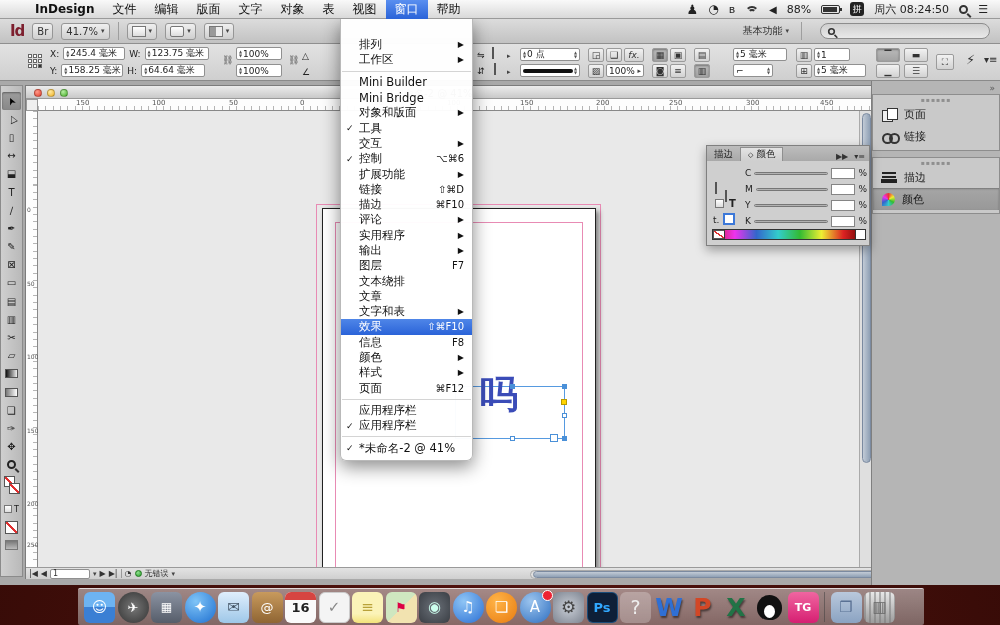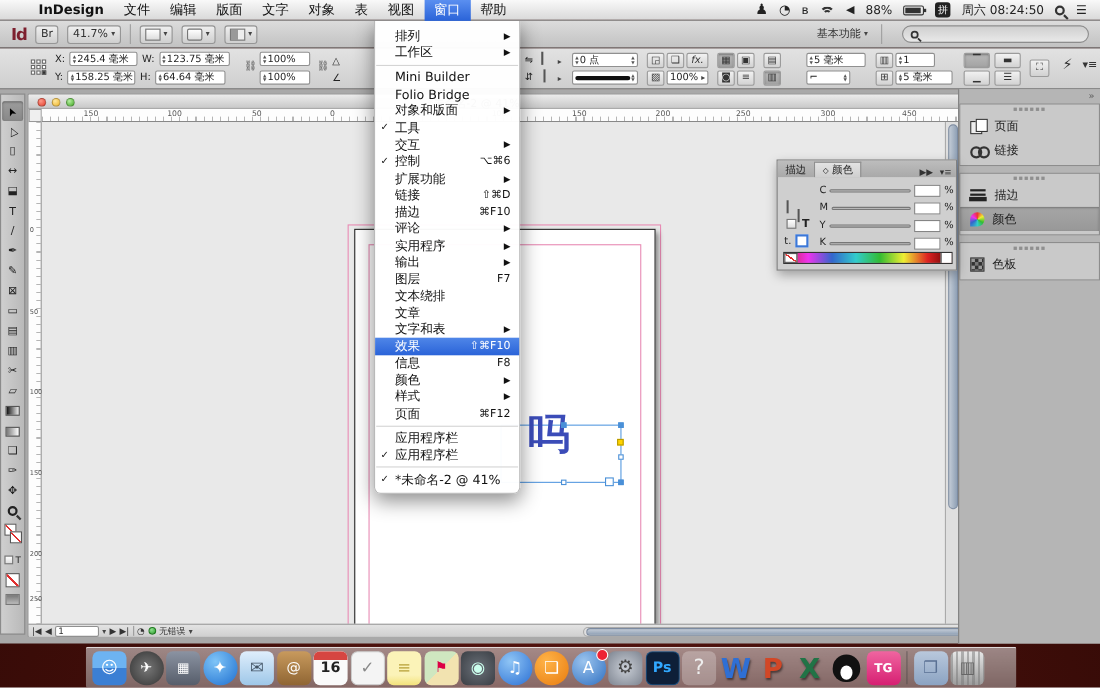--- a/index.html
+++ b/index.html
@@ -107,21 +107,21 @@
   .hd { position:absolute; width:5px; height:5px; background:#fff; border:1px solid #4a90d8; }
   .hd.fill { background:#4a90d8; }
   .hd.yellow { background:#ffd400; border-color:#b89a00; width:6px; height:6px; }
   .hd.port { width:8px; height:8px; }
   #frametext { position:absolute; left:24px; top:-12px; font-size:38px; color:#3b4cb8; font-weight:600; line-height:1; }
 
   
   #wmenu { left:340px; top:19px; width:133px; z-index:40;
     background:rgba(255,255,255,.97); border:1px solid #b9b9b9; border-top:none;
     border-radius:0 0 6px 6px; box-shadow:0 6px 18px rgba(0,0,0,.45);
-    font-size:11.5px; color:#111; padding:6px 0 4px; }
+    font-size:11.5px; color:#111; padding:18px 0 4px; }
   .mrow { height:15.3px; display:flex; align-items:center; padding:0 8px 0 5px; }
   .mrow .chk { width:13px; font-size:9px; }
   .mrow .mlabel { flex:1; white-space:nowrap; }
   .mrow .msc { font-size:10px; color:#111; margin-left:6px; white-space:nowrap; }
   .mrow .sub { font-size:8px; margin-left:6px; }
   .mrow.hl { background:linear-gradient(#4f86e8,#2a63d8); color:#fff; }
   .msep { height:1px; background:#d4d4d4; margin:3px 1px; }
 
   
   #colorpanel { left:706px; top:145px; width:164px; height:101px; z-index:20;
@@ -498,27 +498,20 @@
       <div class="grip">▪▪▪▪▪▪</div>
       <div class="ditem">
         <span class="di stroke-ic"></span>
         <span>描边</span>
       </div>
       <div class="ditem sel">
         <span class="di color-ic"></span>
         <span>颜色</span>
       </div>
     </div>
-    <div class="dgroup">
-      <div class="grip">▪▪▪▪▪▪</div>
-      <div class="ditem">
-        <span class="di swatch-ic"></span>
-        <span>色板</span>
-      </div>
-    </div>
   </div>
 </div>
 
 <div class="abs" id="colorpanel">
   <div id="cp-tabs">
     <span class="cptab">描边</span>
     <span class="cptab active">
         <span style="font-size:7px">◇</span>
         <span>颜色</span>
       </span>
@@ -574,21 +567,21 @@
       <span class="mlabel">工作区</span>
       <span class="sub">▶</span>
     </div>
   <div class="msep"></div>
   <div class="mrow">
       <span class="chk"></span>
       <span class="mlabel">Mini Builder</span>
     </div>
   <div class="mrow">
       <span class="chk"></span>
-      <span class="mlabel">Folio Bridge</span>
+      <span class="mlabel">Mini Bridge</span>
     </div>
   <div class="mrow">
       <span class="chk"></span>
       <span class="mlabel">对象和版面</span>
       <span class="sub">▶</span>
     </div>
   <div class="mrow">
       <span class="chk">✓</span>
       <span class="mlabel">工具</span>
     </div>

